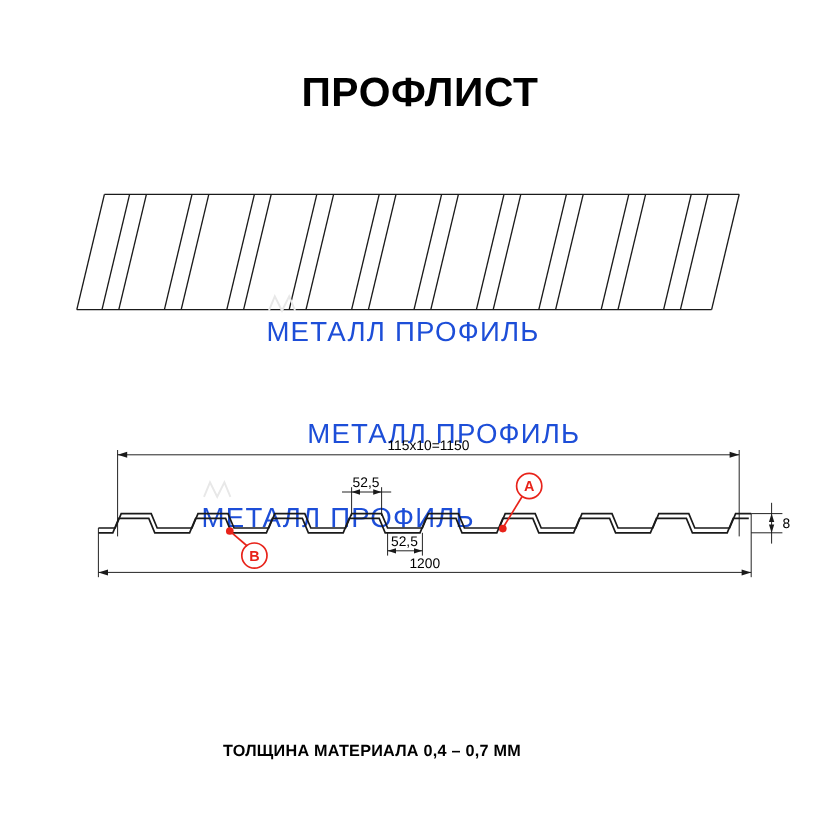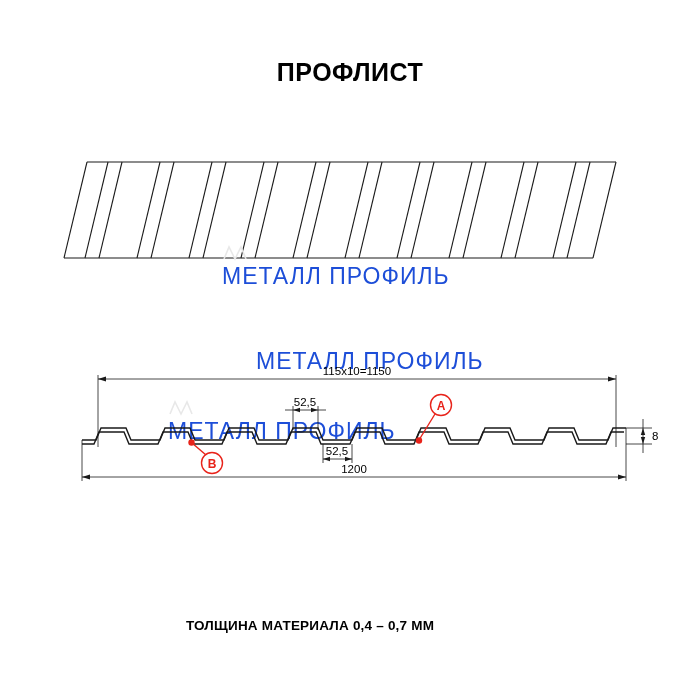--- a/index.html
+++ b/index.html
@@ -19,21 +19,21 @@
     position: relative;
     width: 700px;
     height: 700px;
   }
   .title {
     position: absolute;
     top: 58px;
     left: 0;
     width: 700px;
     text-align: center;
-    font-size: 25px;
+    font-size: 34px;
     font-weight: bold;
     letter-spacing: 0.5px;
   }
   .subtitle {
     position: absolute;
     top: 101px;
     left: 0;
     width: 700px;
     text-align: center;
     font-size: 13px;

